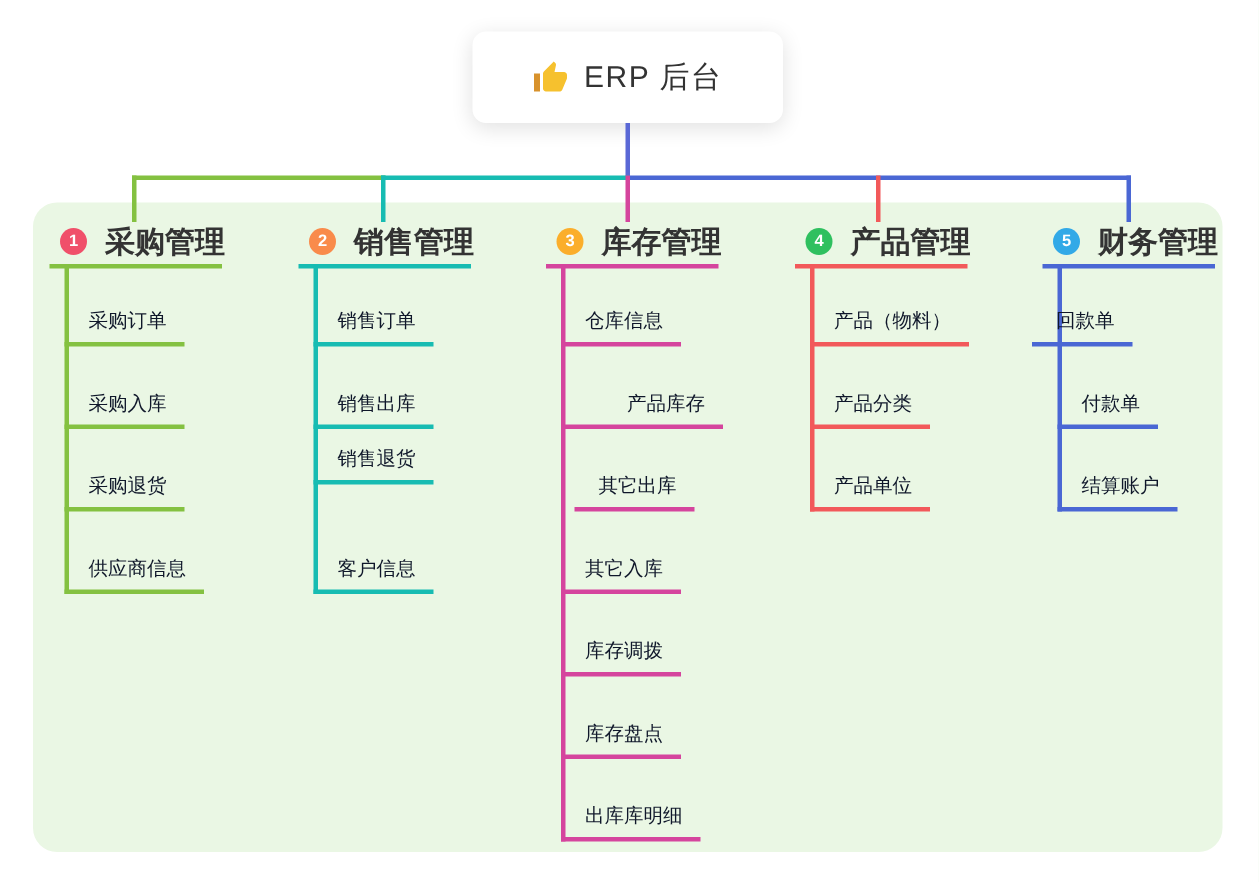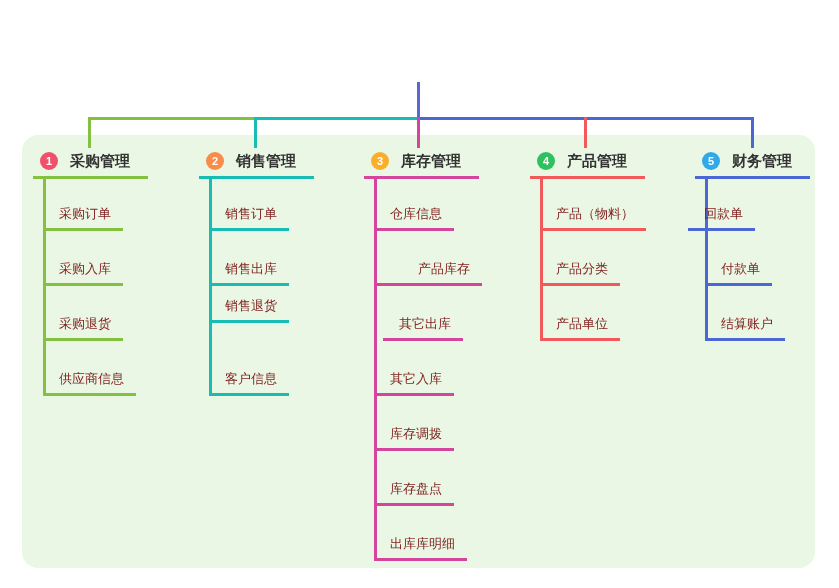--- a/index.html
+++ b/index.html
@@ -19,33 +19,42 @@
 
   .vline,.hline{position:absolute;}
   .hline{height:3px;}
   .vline{width:3px;}
 
   .branch-header{position:absolute;top:149px;height:24px;display:flex;
                  align-items:center;gap:12px;cursor:default;}
   .badge{width:18px;height:18px;border-radius:50%;color:#ffffff;
          font-size:11px;font-weight:bold;display:flex;align-items:center;
          justify-content:center;flex:0 0 auto;}
-  .branch-title{font-size:15px;font-weight:600;color:#333333;white-space:nowrap;}
+  .branch-title{font-size:20px;font-weight:600;color:#333333;white-space:nowrap;}
   .branch-underline{position:absolute;top:176px;width:115px;height:3px;}
 
   .item{position:absolute;display:inline-block;white-space:nowrap;
-        font-size:13px;line-height:18px;color:#7f1d1d;
+        font-size:13px;line-height:18px;color:#0f172a;
         padding:0 12px 5px 16px;border-bottom:3px solid;}
 </style>
 </head>
 <body>
 
 <div id="canvas">
   <div class="panel"></div>
 
+  <div class="root-card">
+    <span class="root-icon">
+      <svg viewBox="0 0 24 24" width="24" height="24">
+        <path d="M1 21h4V9H1v12z" fill="#d8922c"></path>
+        <path d="M23 10c0-1.1-.9-2-2-2h-6.31l.95-4.57.03-.32c0-.41-.17-.79-.44-1.06L14.17 1 7.59 7.59C7.22 7.95 7 8.45 7 9v10c0 1.1.9 2 2 2h9c.83 0 1.54-.5 1.84-1.22l3.02-7.05c.09-.23.14-.47.14-.73v-2z" fill="#f6c12e"></path>
+      </svg>
+    </span>
+    <span class="root-title">ERP 后台</span>
+  </div>
 
   <div id="connectors">
       <div class="vline" style="left: 417px; top: 82px; height: 38px; background: rgb(90, 104, 214);"></div>
       <div class="hline" style="left: 88px; top: 117px; width: 169px; background: rgb(132, 193, 65);"></div>
       <div class="hline" style="left: 254px; top: 117px; width: 166px; background: rgb(23, 188, 178);"></div>
       <div class="hline" style="left: 419px; top: 117px; width: 335px; background: rgb(74, 103, 212);"></div>
       <div class="vline" style="left: 88px; top: 117px; height: 31px; background: rgb(132, 193, 65);"></div>
       <div class="vline" style="left: 254px; top: 117px; height: 31px; background: rgb(23, 188, 178);"></div>
       <div class="vline" style="left: 417px; top: 117px; height: 31px; background: rgb(213, 69, 157);"></div>
       <div class="vline" style="left: 584px; top: 117px; height: 31px; background: rgb(242, 89, 90);"></div>

